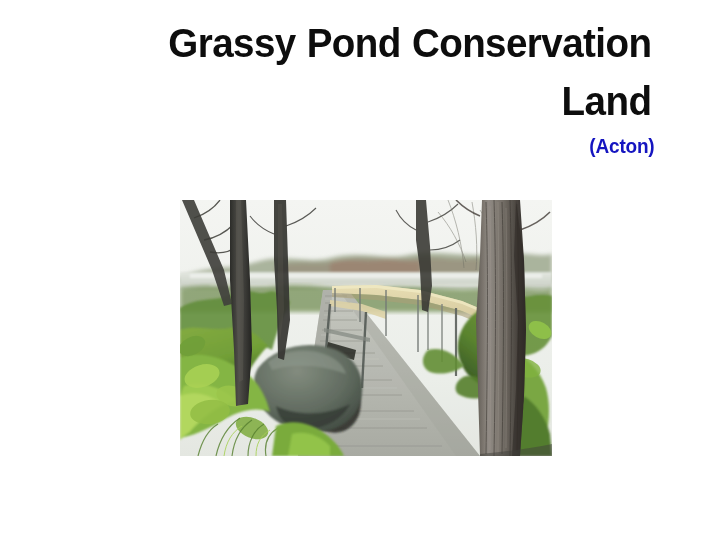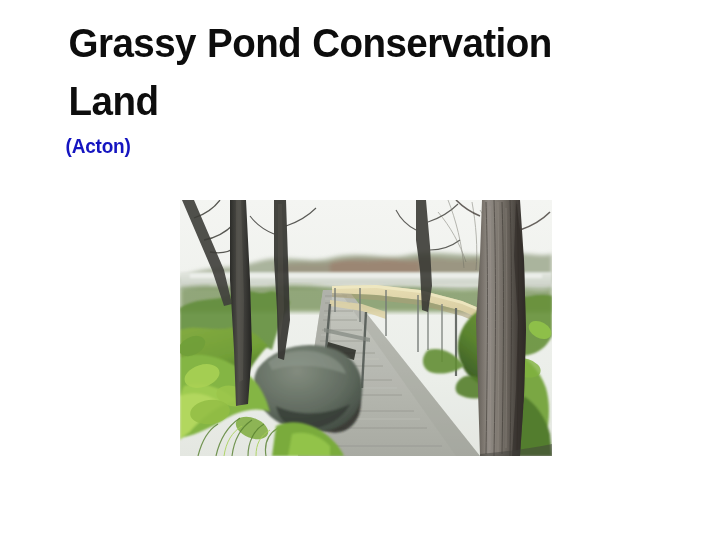--- a/index.html
+++ b/index.html
@@ -20,21 +20,21 @@
     inset: 0;
     background: #ffffff;
   }
 
   
   #title-block {
     position: absolute;
     left: 50px;
     top: 14px;
     width: 620px;
-    text-align: left;
+    text-align: right;
   }
   #slide-title {
     font-family: "Liberation Sans", sans-serif;
     font-weight: bold;
     font-size: 41px;
     line-height: 58px;
     color: #0d0d0d;
     letter-spacing: -0.6px;
     transform: scaleX(0.94);
     transform-origin: center top;

